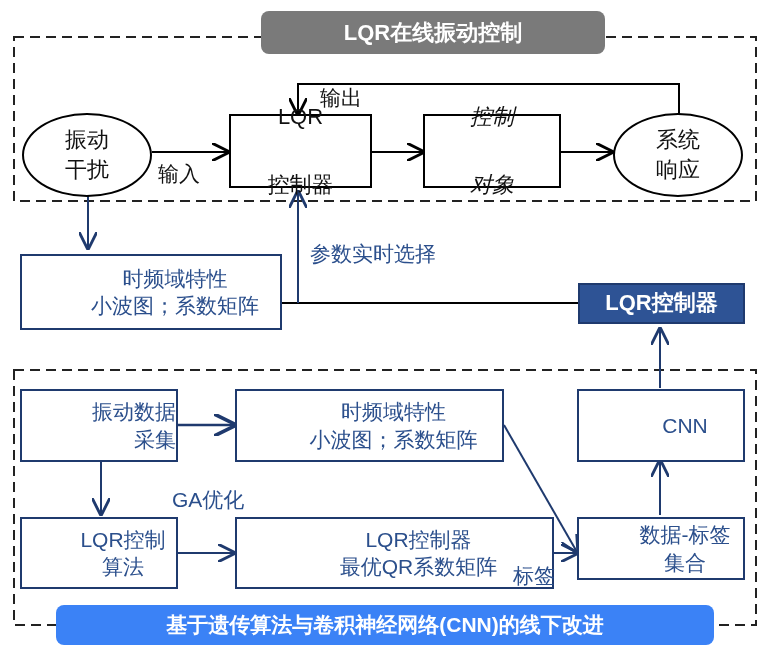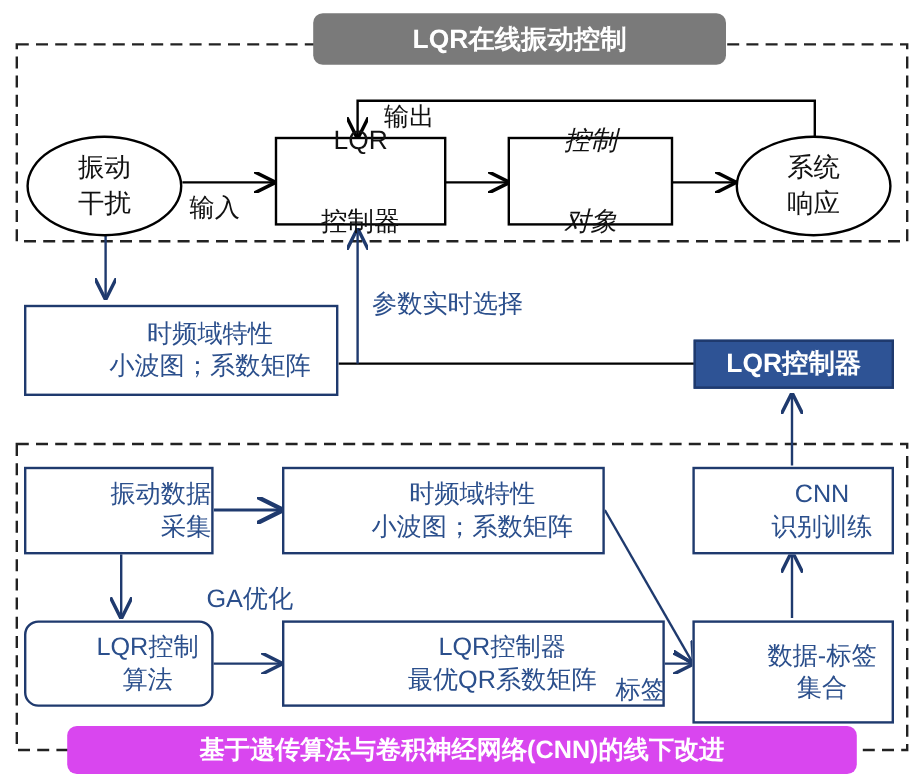--- a/index.html
+++ b/index.html
@@ -82,30 +82,29 @@
 <div class="box blue-box" style="left:20px; top:389px; width:158px; height:73px;align-items:flex-end;">
   <span>振动数据</span>
   <span>采集</span>
 </div>
 <div class="box blue-box" style="left:235px; top:389px; width:269px; height:73px;">
   <span>时频域特性</span>
   <span>小波图；系数矩阵</span>
 </div>
 <div class="box blue-box" style="left:577px; top:389px; width:168px; height:73px;">
   <span>CNN</span>
-  <span>识别训练</span>
 </div>
-<div class="box blue-box" style="left:20px; top:517px; width:158px; height:72px;border-radius:12px;">
+<div class="box blue-box" style="left:20px; top:517px; width:158px; height:72px;">
   <span>LQR控制</span>
   <span>算法</span>
 </div>
 <div class="box blue-box" style="left:235px; top:517px; width:319px; height:72px;">
   <span>LQR控制器</span>
   <span>最优QR系数矩阵</span>
 </div>
-<div class="box blue-box" style="left:577px; top:517px; width:168px; height:86px;">
+<div class="box blue-box" style="left:577px; top:517px; width:168px; height:63px;">
   <span>数据-标签</span>
   <span>集合</span>
 </div>
 <div class="label blue" style="left:172px; top:486px;">GA优化</div>
 <div class="label blue" style="left:513px; top:562px;">标签</div>
 
-<div class="title-pill" style="left:56px; top:605px; width:658px; height:40px; background:#d946ef; font-size:21px;">基于遗传算法与卷积神经网络(CNN)的线下改进</div>
+<div class="title-pill" style="left:56px; top:605px; width:658px; height:40px; background:#3b82f6; font-size:21px;">基于遗传算法与卷积神经网络(CNN)的线下改进</div>
 
 </body></html>

